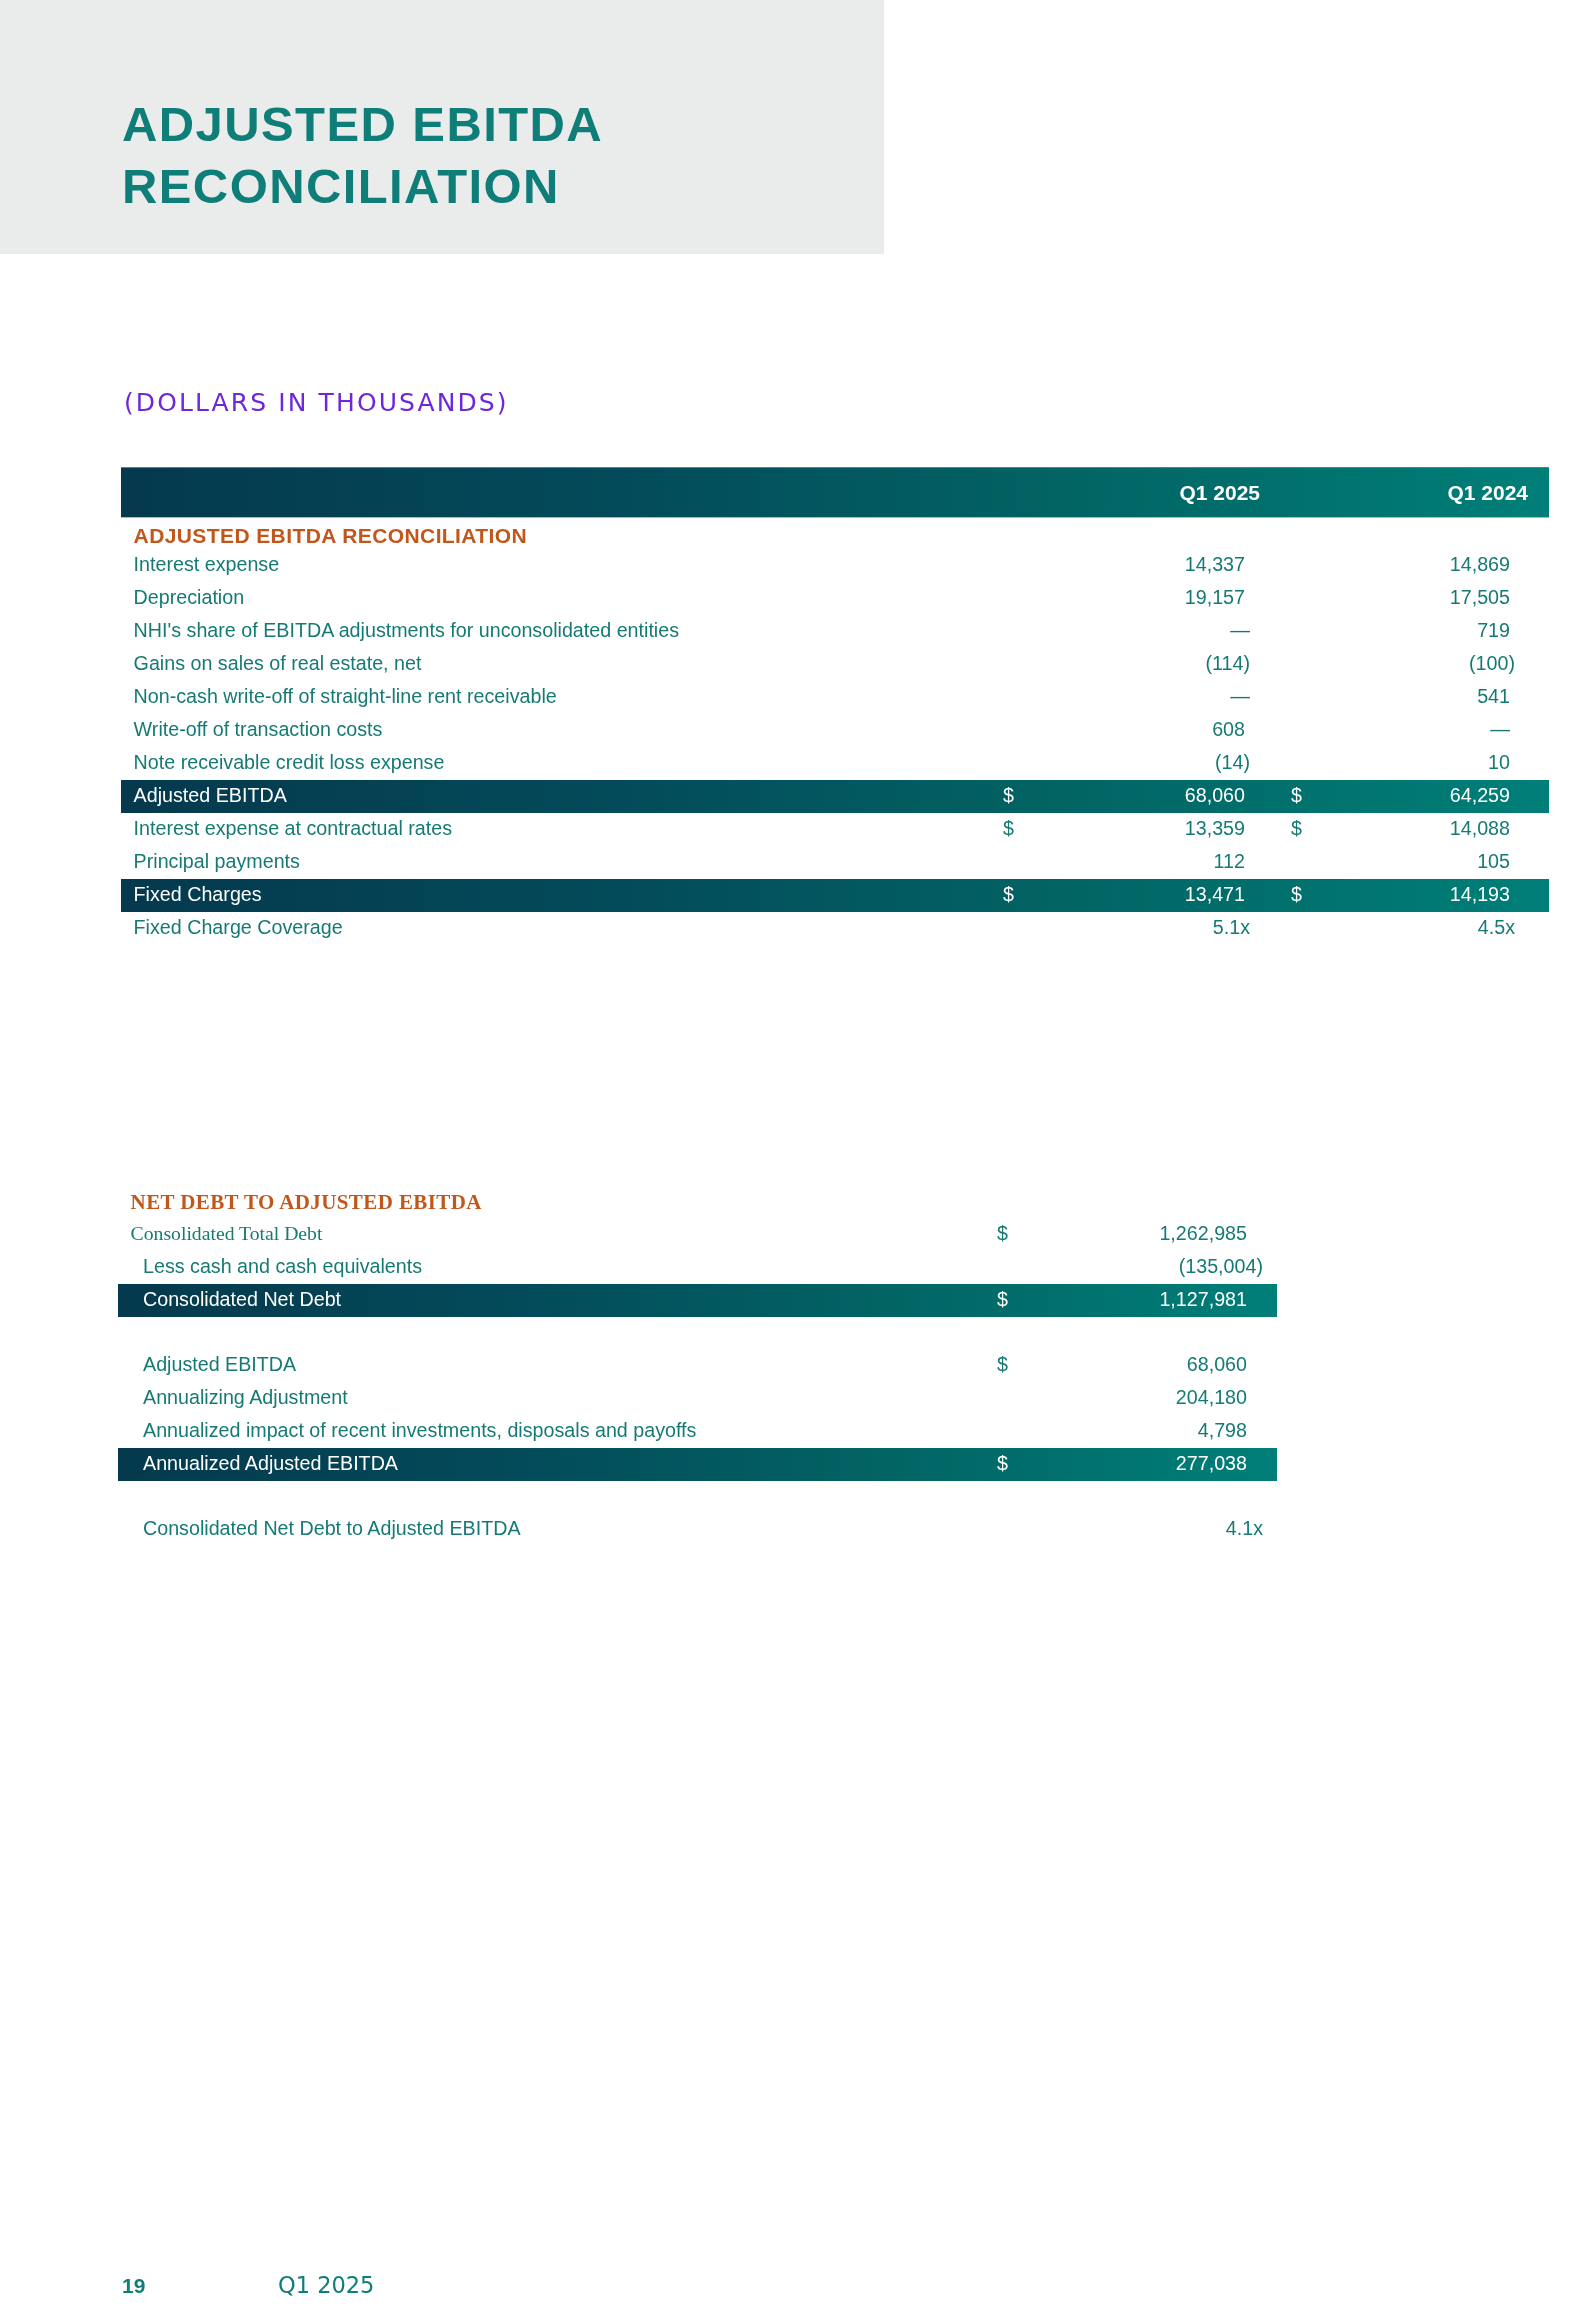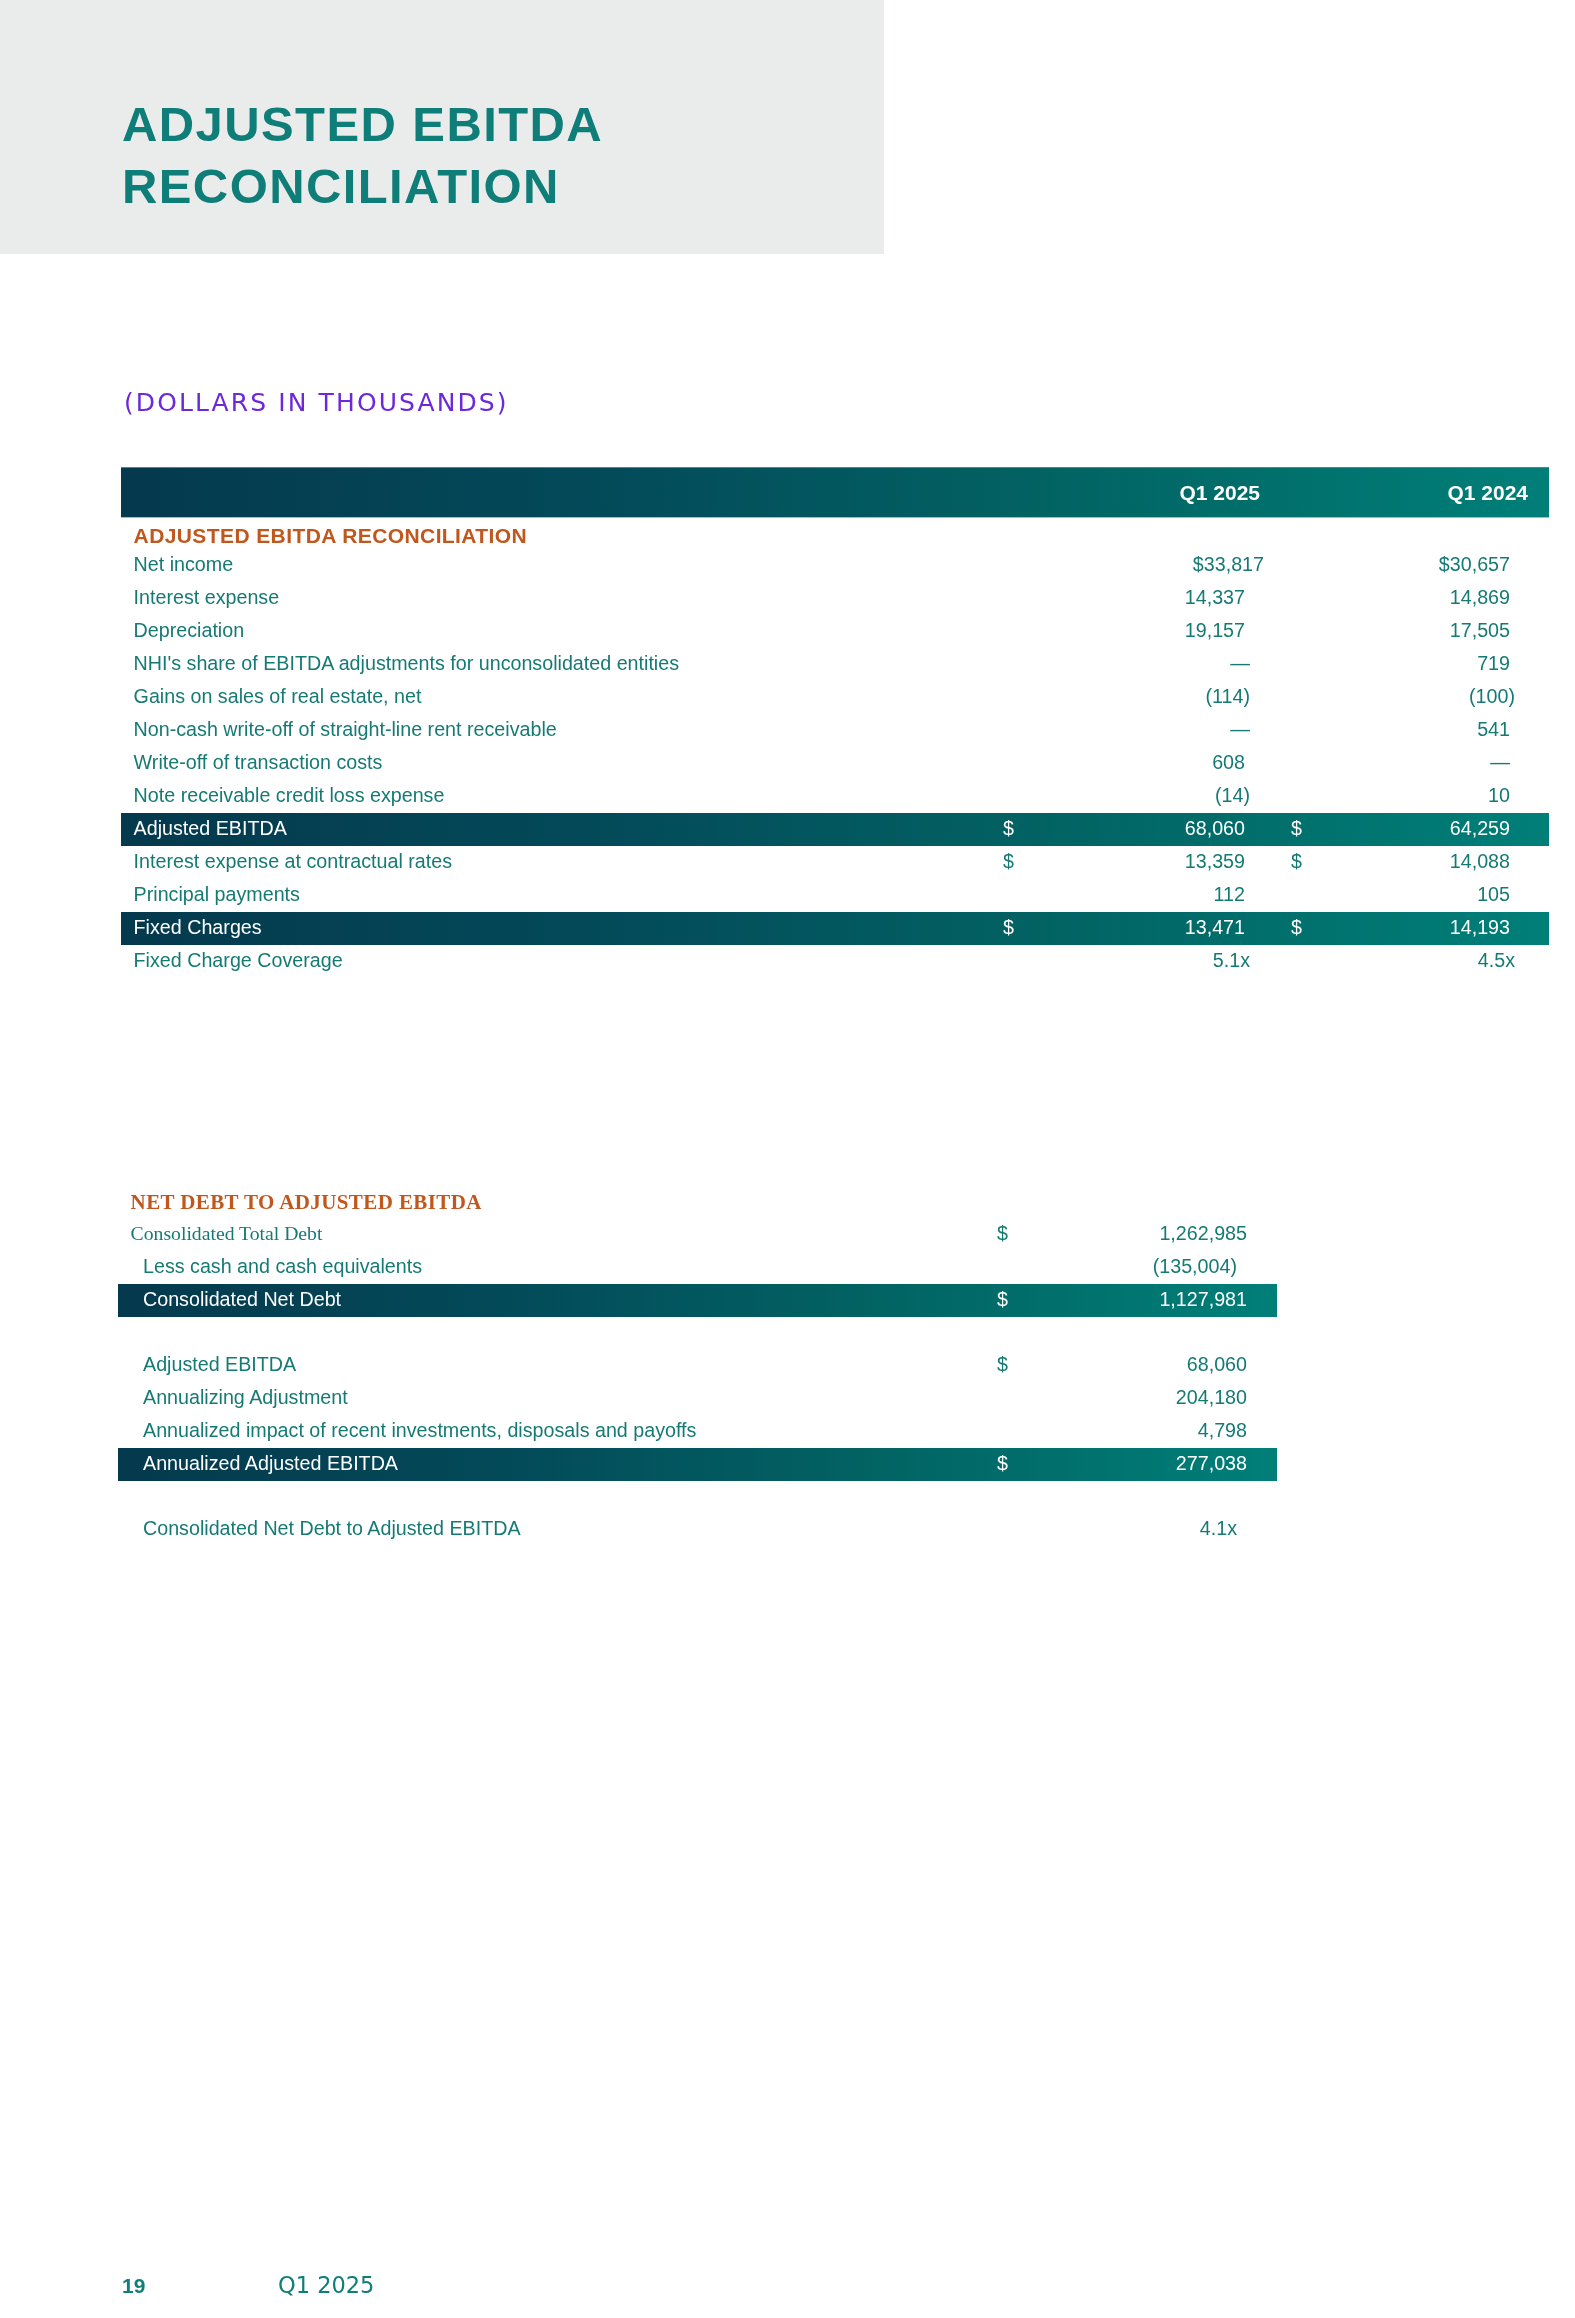--- a/index.html
+++ b/index.html
@@ -33,21 +33,21 @@
   .row .v2.paren { right: 34px; }
   .row .v1.dash { right: 299px; }
   .row .v2.dash { right: 39px; }
 
   
   .tbl2 { position: absolute; left: 118px; top: 1187px; width: 1159px; }
   .tbl2 .row .lbl { left: 25px; }
   .tbl2 .row .lbl.flush { left: 12.6px; font-family: Liberation Serif, serif; }
   .tbl2 .row .d1 { left: 879px; }
   .tbl2 .row .v1 { right: 30px; }
-  .tbl2 .row .v1.paren { right: 40px; text-align: center; }
+  .tbl2 .row .v1.paren { right: 14px; text-align: center; }
   .spacer { height: 32px; }
 
   .footer-page { position: absolute; left: 122px; top: 2274px; font-size: 21px; font-weight: bold; color: #0f7d78; }
   .footer-q { position: absolute; left: 278px; top: 2272px; font-size: 22.5px; color: #0f7d78; font-family: "DejaVu Sans", sans-serif; }
 </style>
 </head>
 <body>
 
 <div class="banner">
   <h1 class="banner-title">
@@ -60,25 +60,20 @@
 
 <div class="tbl1">
   <div class="thead grad">
     <span class="h h1">Q1 2025</span>
     <span class="h h2">Q1 2024</span>
   </div>
   <div class="row" style="height:31px;">
     <span class="lbl sec-title" style="top:5.6px;">ADJUSTED EBITDA RECONCILIATION</span>
   </div>
 
-  <div class="row">
-    <span class="lbl">Net income</span>
-    <span class="v1" style="right:285px;">$33,817</span>
-    <span class="v2" style="right:39px;">$30,657</span>
-  </div>
   <div class="row">
     <span class="lbl">Interest expense</span>
     <span class="v1">14,337</span>
     <span class="v2">14,869</span>
   </div>
   <div class="row">
     <span class="lbl">Depreciation</span>
     <span class="v1">19,157</span>
     <span class="v2">17,505</span>
   </div>

